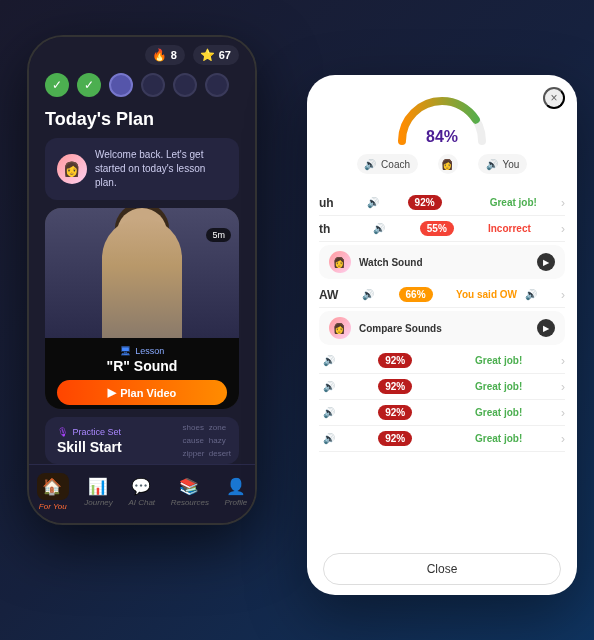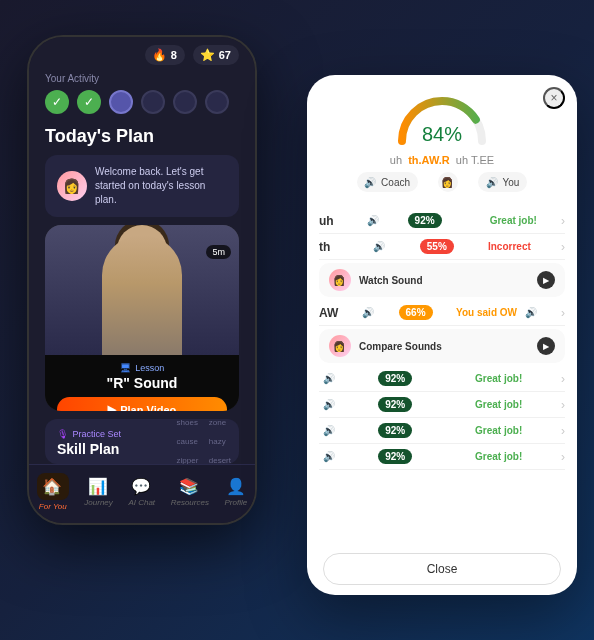--- a/index.html
+++ b/index.html
@@ -276,21 +276,21 @@
       font-weight: 700;
     }
 
     .practice-words {
       position: absolute;
       right: 8px;
       top: 50%;
       transform: translateY(-50%);
       display: grid;
       grid-template-columns: 1fr 1fr;
-      gap: 10px;
+      gap: 4px;
     }
 
     .practice-word {
       color: #666688;
       font-size: 8px;
     }
 
     
     .bottom-nav {
       margin-top: auto;
@@ -384,23 +384,23 @@
     .gauge-svg {
       width: 100%;
       height: 100%;
     }
 
     .gauge-percent {
       position: absolute;
       bottom: 0;
       left: 50%;
       transform: translateX(-50%);
-      font-size: 20px;
-      font-weight: 400;
-      color: #15803d;
+      font-size: 16px;
+      font-weight: 700;
+      color: #4c1d95;
     }
 
     .word-display {
       text-align: center;
       margin-bottom: 4px;
     }
 
     .word-main {
       font-size: 22px;
       font-weight: 700;
@@ -467,21 +467,21 @@
     }
 
     .score-badge {
       border-radius: 10px;
       padding: 2px 7px;
       font-size: 10px;
       font-weight: 700;
       color: #fff;
     }
 
-    .score-green { background: #14532d; }
+    .score-green { background: #b91c1c; }
     .score-red { background: #f44336; }
     .score-orange { background: #ff9800; }
 
     .score-text {
       font-size: 10px;
       font-weight: 600;
       margin-left: 4px;
     }
 
     .score-text-green { color: #4CAF50; padding-left: 20px; }
@@ -577,21 +577,20 @@
           <span class="fire-icon">🔥</span>
           <span>8</span>
         </div>
         <div class="streak-badge">
           <span class="star-icon">⭐</span>
           <span>67</span>
         </div>
       </div>
 
       <div class="activity-section">
-        <div class="activity-label">Your Activity</div>
         <div class="activity-dots">
           <div class="dot dot-check">✓</div>
           <div class="dot dot-check">✓</div>
           <div class="dot dot-active"></div>
           <div class="dot dot-inactive"></div>
           <div class="dot dot-inactive"></div>
           <div class="dot dot-inactive"></div>
         </div>
       </div>
 
@@ -621,21 +620,21 @@
             <span>Plan Video</span>
           </button>
         </div>
       </div>
 
       <div class="practice-section">
         <div class="practice-label">
           <span class="mic-icon">🎙</span>
           <span>Practice Set</span>
         </div>
-        <div class="practice-title">Skill Plan</div>
+        <div class="practice-title">Skill Start</div>
         <div class="practice-words">
           <span class="practice-word">shoes</span>
           <span class="practice-word">zone</span>
           <span class="practice-word">cause</span>
           <span class="practice-word">hazy</span>
           <span class="practice-word">zipper</span>
           <span class="practice-word">desert</span>
         </div>
       </div>
 
@@ -681,23 +680,20 @@
               <linearGradient id="gaugeGrad" x1="0%" y1="0%" x2="100%" y2="0%">
                 <stop offset="0%" style="stop-color:#ff8c00"></stop>
                 <stop offset="100%" style="stop-color:#4CAF50"></stop>
               </linearGradient>
             </defs>
           </svg>
           <div class="gauge-percent">84%</div>
         </div>
       </div>
 
-      <div class="word-phonetic">
-        uh &nbsp;<span class="ph-orange">th.AW.R</span>&nbsp; uh T.EE
-      </div>
 
       <div class="coach-you-row">
         <div class="coach-btn">
           <span>🔊</span>
           <span>Coach</span>
         </div>
         <div style="width:20px;height:20px;background:#f5f5f5;border-radius:50%;display:flex;align-items:center;justify-content:center;font-size:10px">👩</div>
         <div class="you-btn">
           <span>🔊</span>
           <span>You</span>

